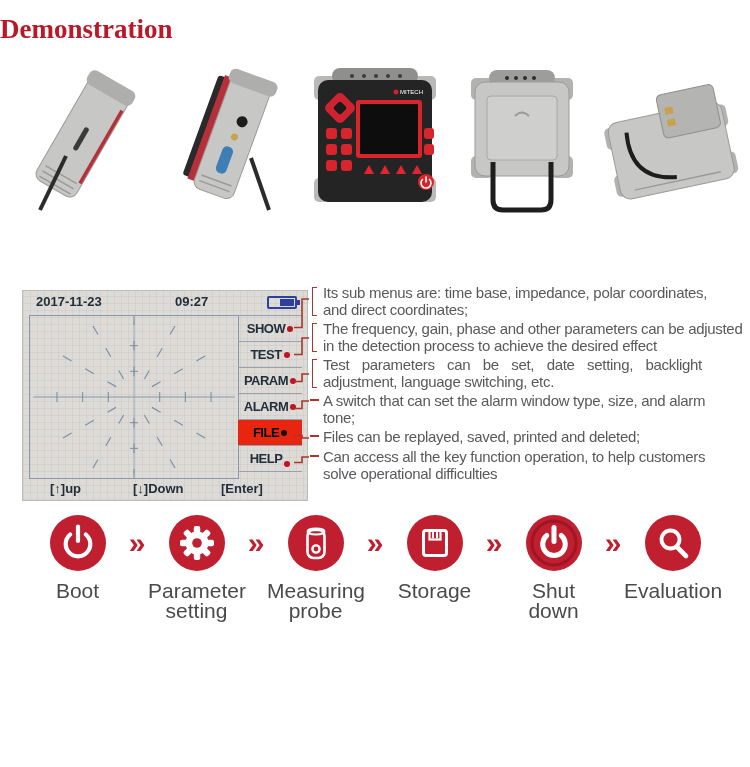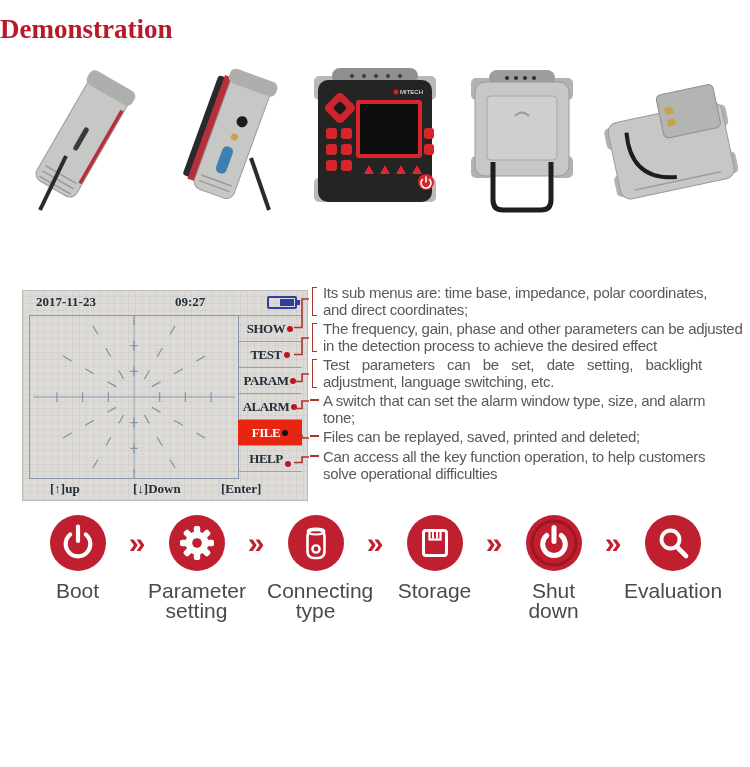--- a/index.html
+++ b/index.html
@@ -14,35 +14,35 @@
   h2{margin:38px 0 20px}
   
   .photos{display:flex;justify-content:space-between;padding:0 8px;height:160px}
   .photo{width:146px;height:160px}
   .photo svg{width:100%;height:100%}
   
   .middle{position:relative;height:232px;margin-top:63px}
   .lcd{position:absolute;left:22px;top:7px;width:286px;height:211px;background:#dcdbd7;border:1px solid #bdbcb8;
        background-image:repeating-linear-gradient(0deg,rgba(176,150,142,.14) 0 1px,transparent 1px 7px),
                         repeating-linear-gradient(90deg,rgba(176,150,142,.14) 0 1px,transparent 1px 7px);
-       font-family:Liberation Serif, serif;color:#222e3a}
+       font-family:Liberation Sans, sans-serif;color:#222e3a}
   .lcd-head{position:absolute;top:3px;left:0;width:100%;height:20px;font-weight:700;font-size:13px}
   .lcd-date{position:absolute;left:13px}
   .lcd-time{position:absolute;left:152px}
   .battery{position:absolute;right:10px;top:2px;width:30px;height:13px;border:2px solid var(--battery-blue,#2e3f9d);border-radius:2px}
   .battery::after{content:"";position:absolute;right:-5px;top:2px;width:3px;height:5px;background:var(--battery-blue,#2e3f9d)}
   .batt-fill{position:absolute;right:1px;top:1px;bottom:1px;width:14px;background:var(--battery-blue,#2e3f9d)}
   .plot{position:absolute;left:6px;top:24px;width:210px;height:164px;border:1px solid #8a97a8}
   .plot svg{width:100%;height:100%;display:block}
   .menu{position:absolute;right:5px;top:24px;width:64px;border-top:1px solid #97a1ad}
   .mrow{position:relative;height:26px;border-bottom:1px solid #97a1ad;display:flex;align-items:center;justify-content:center}
   .mlabel{font-weight:700;font-size:13px;letter-spacing:-.5px}
   .dot{width:6px;height:6px;border-radius:50%;background:#c1121f;margin-left:2px;flex:0 0 auto}
   .mrow.sel{background:var(--lcd-selected-bg,#e8250f)}
-  .mrow.sel .mlabel{color:#ffffff}
+  .mrow.sel .mlabel{color:#000000}
   .mrow.sel .dot{background:#111}
   .mrow.help .dot{transform:translateY(5px)}
   .lcd-foot{position:absolute;bottom:3px;left:0;width:100%;height:16px;font-weight:700;font-size:13px}
   .k-up{position:absolute;left:27px}.k-down{position:absolute;left:110px}.k-enter{position:absolute;left:198px}
   .leaders{position:absolute;left:0;top:0;width:750px;height:232px;pointer-events:none}
   .leaders polyline{fill:none;stroke:var(--leader-line-red,#a9372b);stroke-width:1.6}
   .notes{position:absolute;left:310px;top:1px;width:440px}
   .note{position:relative;padding-left:13px;color:#58595b;font-size:15px;line-height:17px;letter-spacing:-.3px;margin-bottom:2px}
   .note.bracket::before{content:"";position:absolute;left:2px;top:3px;height:27px;width:4px;
        border:1.5px solid var(--leader-line-red,#a9372b);border-right:0}
@@ -342,21 +342,21 @@
     </div>
     <span class="sep">»</span>
 
     <div class="step">
       <svg class="badge" viewBox="0 0 56 56">
         <circle class="bg" cx="28" cy="28" r="28"></circle>
         <rect class="glyph" stroke-width="2.6" x="19.5" y="15" width="17" height="28" rx="6"></rect>
         <ellipse class="glyph" stroke-width="2" cx="28" cy="16.5" rx="8.5" ry="3"></ellipse>
         <circle class="glyph" stroke-width="2.4" cx="28" cy="34" r="3.6"></circle>
       </svg>
-      <div class="slabel">Connecting type</div>
+      <div class="slabel">Measuring probe</div>
     </div>
     <span class="sep">»</span>
 
     <div class="step">
       <svg class="badge" viewBox="0 0 56 56">
         <circle class="bg" cx="28" cy="28" r="28"></circle>
         <path class="glyph" stroke-width="3" stroke-linejoin="round" d="M16.5 18 q0 -2.5 2.5 -2.5 h18 q2.5 0 2.5 2.5 v20 q0 2.5 -2.5 2.5 h-18 q-2.5 0 -2.5 -2.5 z"></path>
         <rect class="glyph" stroke-width="2.2" x="22.5" y="15.5" width="11" height="9"></rect>
         <line class="glyph" stroke-width="2" x1="26" y1="17.5" x2="26" y2="22.5"></line>
         <line class="glyph" stroke-width="2" x1="30" y1="17.5" x2="30" y2="22.5"></line>

